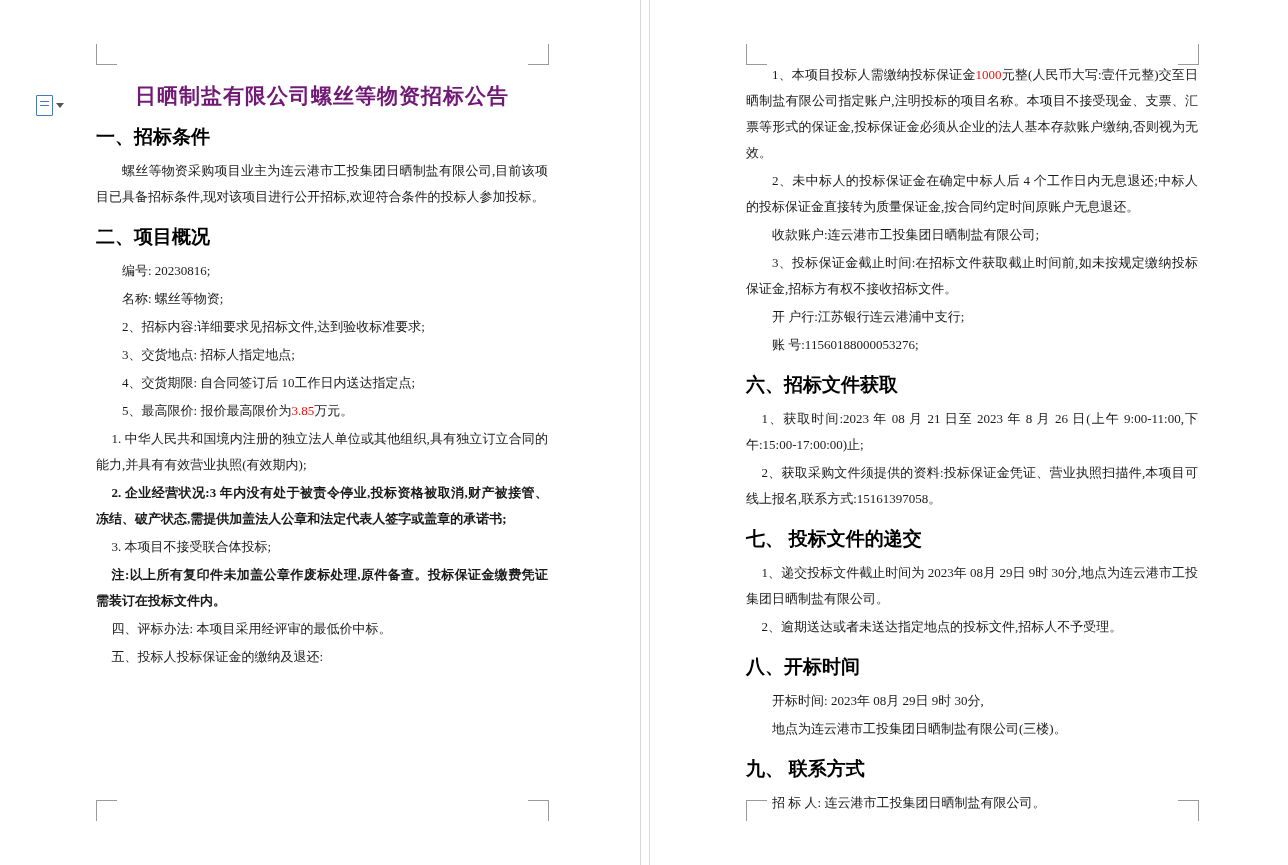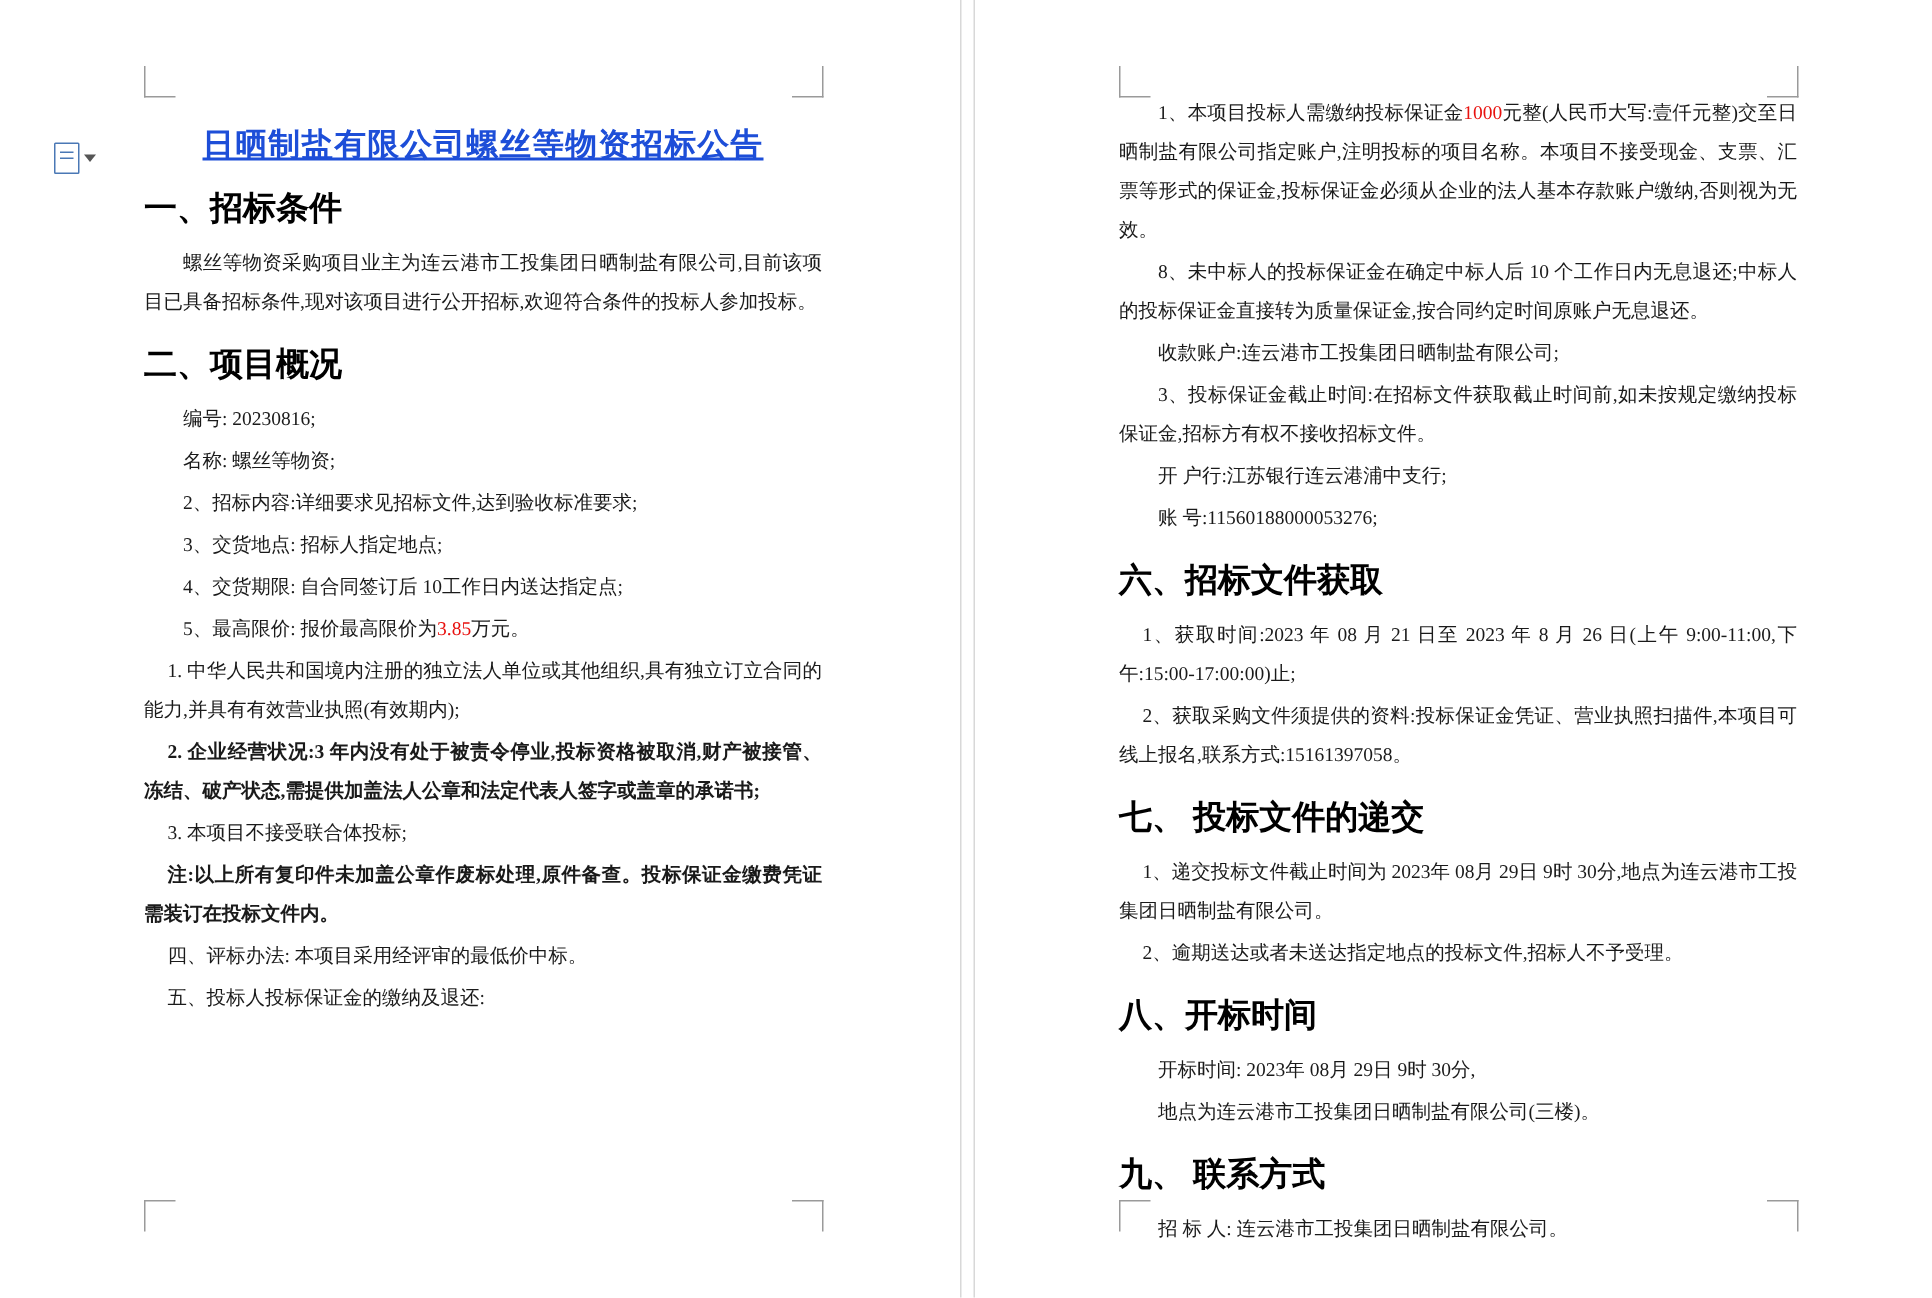--- a/index.html
+++ b/index.html
@@ -101,25 +101,24 @@
     top: 82px;
     width: 452px;
   }
 
   h1.title {
     font-size: 21px;
     font-weight: bold;
     text-align: center;
     margin: 0 0 14px 0;
     letter-spacing: 1px;
-    color: #1d4ed8;
-    text-decoration: underline;
+    color: #701a75;
   }
   h2.section {
-    font-size: 22px;
+    font-size: 19px;
     font-weight: bold;
     margin: 14px 0 8px 0;
     color: #000;
   }
   p.body {
     font-size: 13px;
     line-height: 2.0;
     margin: 0 0 2px 0;
     color: #1a1a1a;
     text-align: justify;
@@ -188,21 +187,21 @@
     <div class="crop tr" style="left:528px; top:44px;"></div>
     <div class="crop bl" style="left:96px; top:800px;"></div>
     <div class="crop br" style="left:528px; top:800px;"></div>
 
     <div class="content" style="left:96px; top:62px; width:452px;">
 
       <p class="body indent2">
         <span>1、本项目投标人需缴纳投标保证金</span><span class="red-plain">1000</span><span>元整(人民币大写:壹仟元整)交至日晒制盐有限公司指定账户,注明投标的项目名称。本项目不接受现金、支票、汇票等形式的保证金,投标保证金必须从企业的法人基本存款账户缴纳,否则视为无效。</span>
       </p>
 
-      <p class="body indent2">8、未中标人的投标保证金在确定中标人后 10 个工作日内无息退还;中标人的投标保证金直接转为质量保证金,按合同约定时间原账户无息退还。</p>
+      <p class="body indent2">2、未中标人的投标保证金在确定中标人后 4 个工作日内无息退还;中标人的投标保证金直接转为质量保证金,按合同约定时间原账户无息退还。</p>
       <p class="body indent2">收款账户:连云港市工投集团日晒制盐有限公司;</p>
       <p class="body indent2">3、投标保证金截止时间:在招标文件获取截止时间前,如未按规定缴纳投标保证金,招标方有权不接收招标文件。</p>
       <p class="body indent2">开  户行:江苏银行连云港浦中支行;</p>
       <p class="body indent2">账    号:11560188000053276;</p>
 
       <h2 class="section">六、招标文件获取</h2>
       <p class="body tight indent1">1、获取时间:2023 年 08 月 21 日至 2023 年 8 月 26 日(上午 9:00-11:00,下午:15:00-17:00:00)止;</p>
       <p class="body tight indent1">2、获取采购文件须提供的资料:投标保证金凭证、营业执照扫描件,本项目可线上报名,联系方式:15161397058。</p>
 
       <h2 class="section">七、 投标文件的递交</h2>

